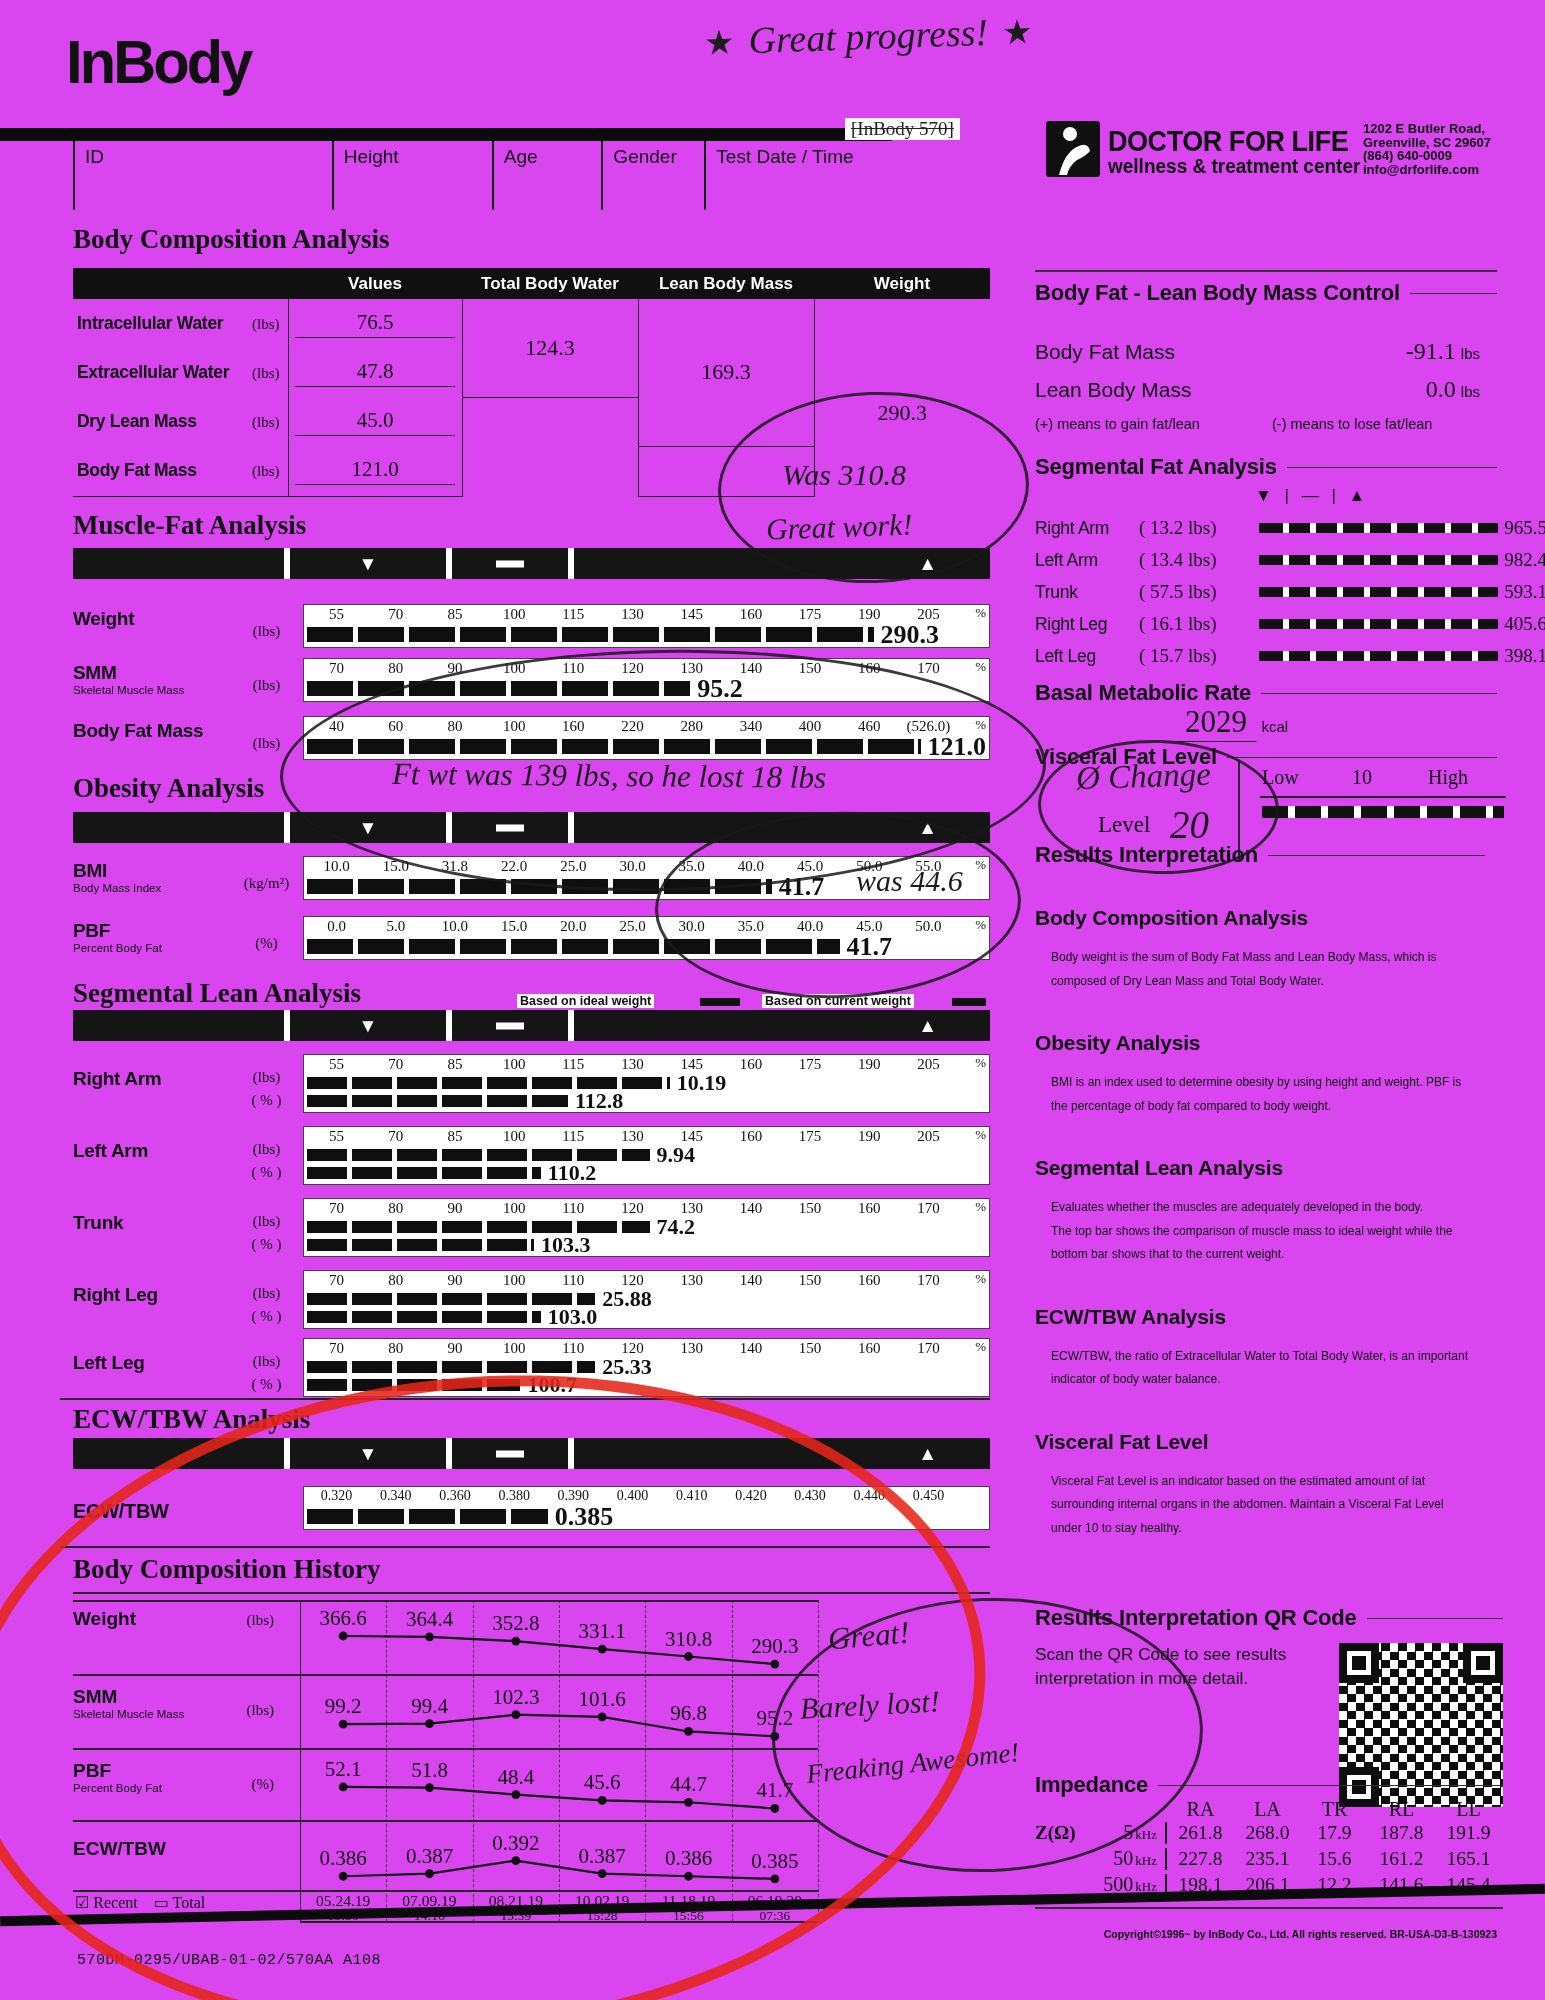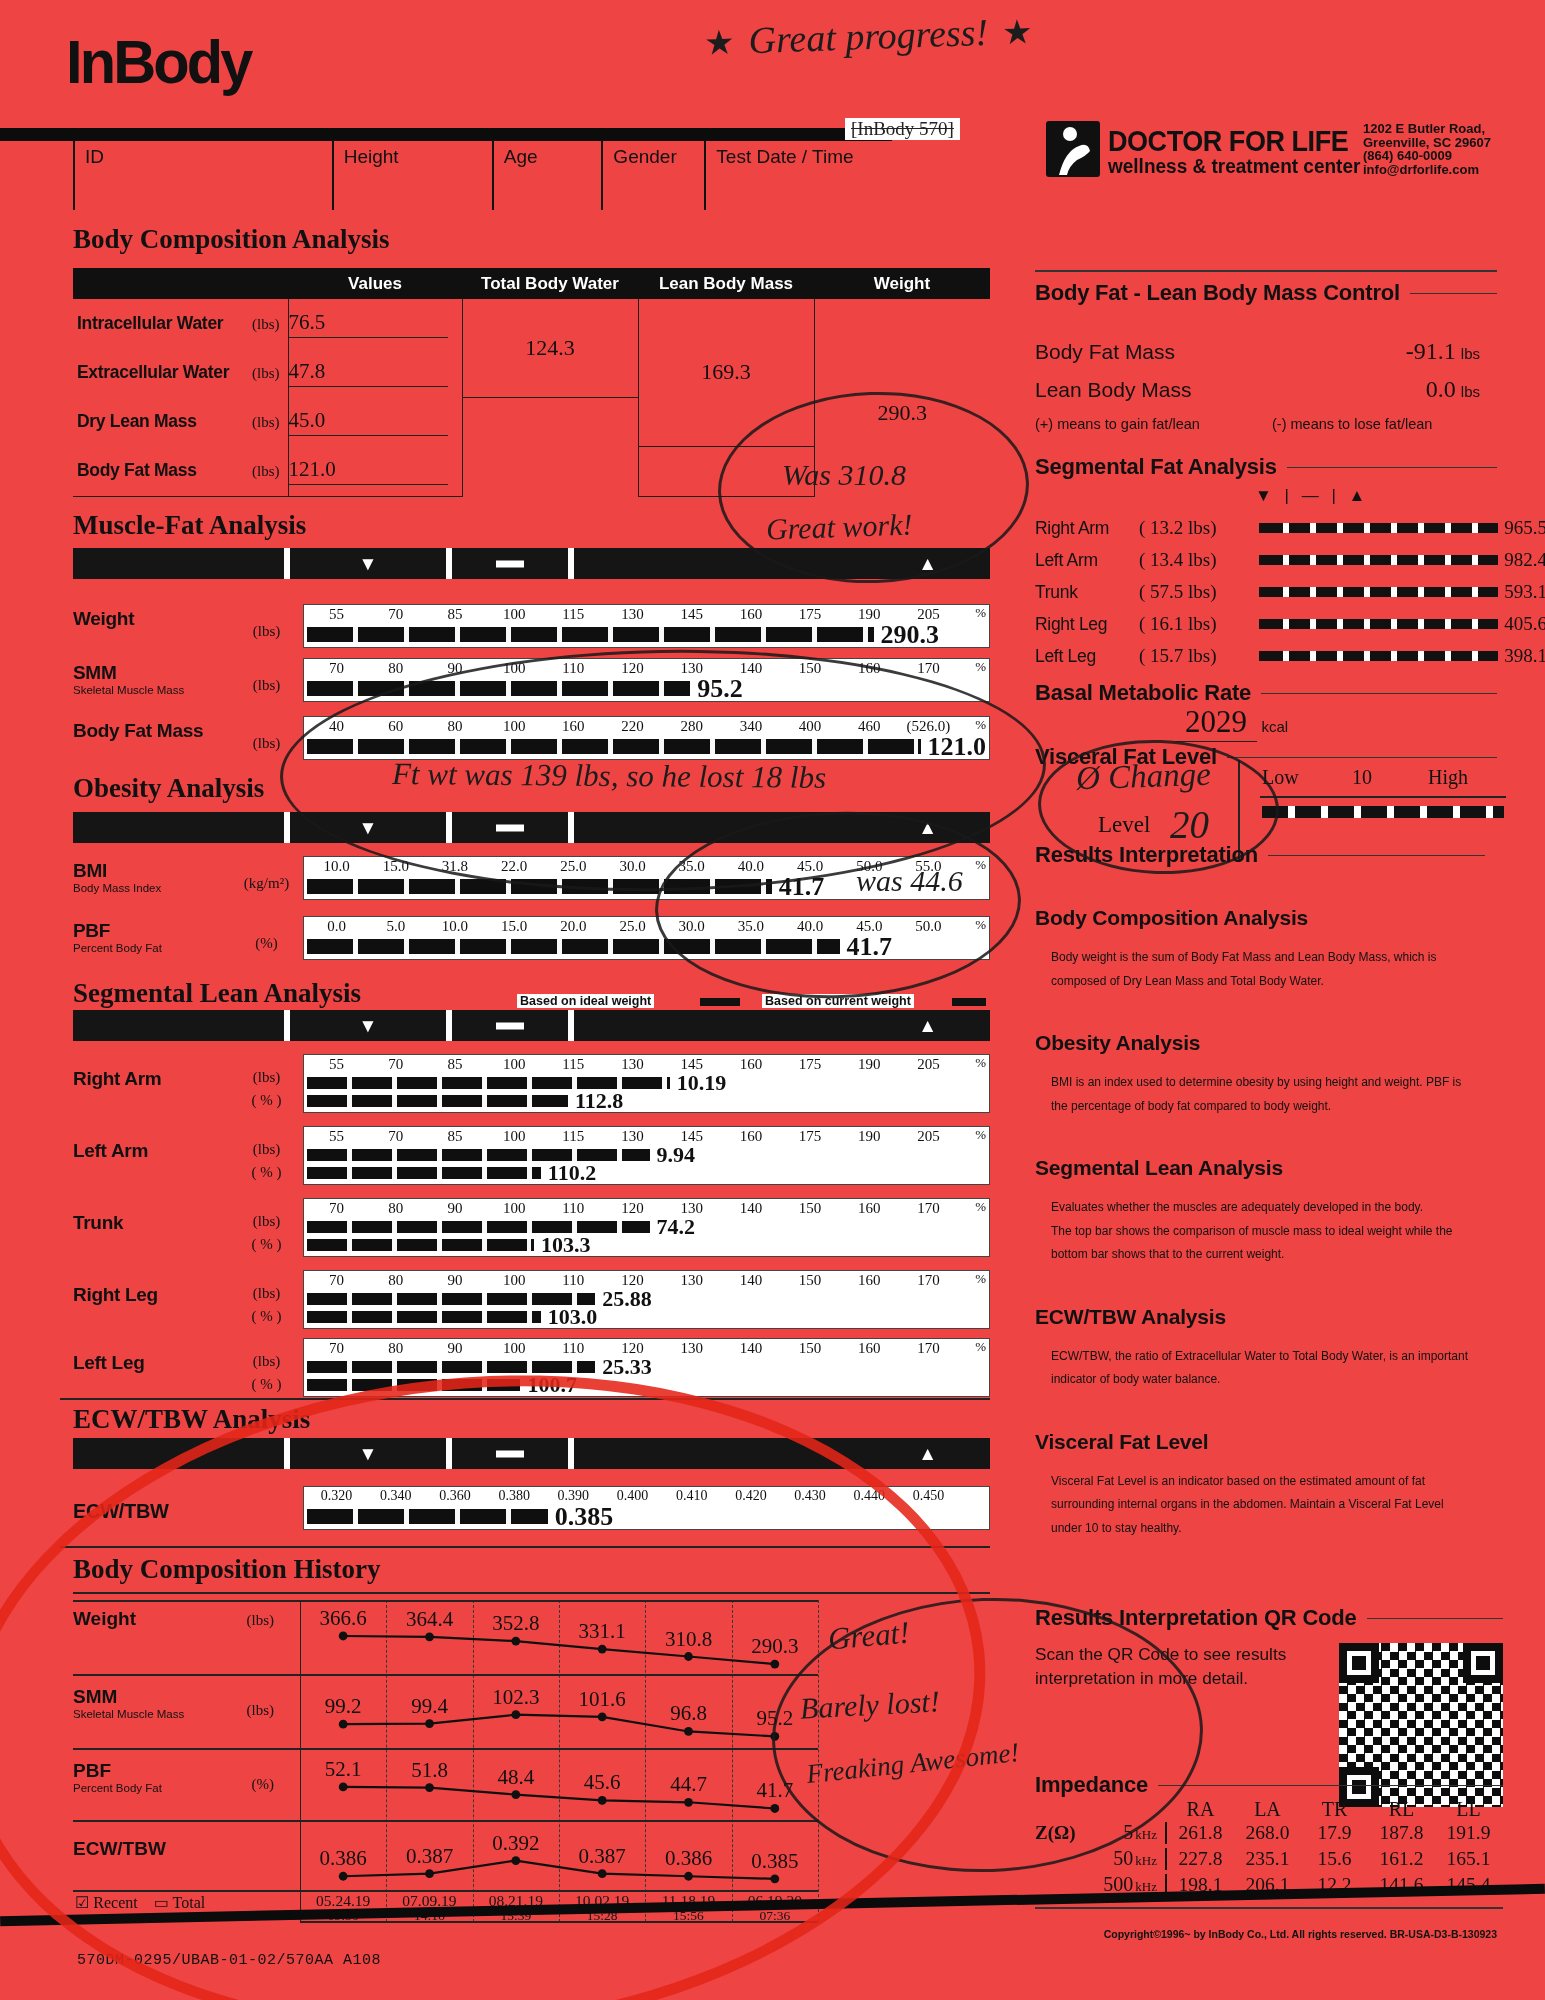--- a/index.html
+++ b/index.html
@@ -1,16 +1,16 @@
 <!DOCTYPE html>
 <html><head>
 <meta charset="utf-8">
 <style>
   html,body{margin:0;padding:0;background:#e8e8e8}
-  .page{position:relative;width:1545px;height:2000px;background:#ef4444;overflow:hidden;
+  .page{position:relative;width:1545px;height:2000px;background:#d946ef;overflow:hidden;
         font-family:"Liberation Sans",sans-serif;color:#111}
   .abs{position:absolute}
 
   
   .logo{left:66px;top:26px;font-family:"Liberation Sans",sans-serif;font-weight:900;
         font-size:62px;letter-spacing:-3px;transform:scaleX(.96);transform-origin:left}
   .hand{font-family:cursive;font-style:italic;color:#1c1c1c}
   .top-note{left:690px;top:14px;font-size:38px;white-space:nowrap;transform:rotate(-2deg)}
   .top-note .star{font-style:normal;font-size:34px;display:inline-block;margin:0 14px}
   .topbar{left:0;top:128px;width:892px;height:13px;background:#0c0c0c}
@@ -29,21 +29,21 @@
   .sec-title{font-family:"Liberation Serif",serif;font-weight:bold;font-size:27px;white-space:nowrap}
 
   
   table.bca{position:absolute;left:73px;top:268px;border-collapse:collapse;table-layout:fixed}
   table.bca th{background:#101010;color:#fff;font-size:17px;font-weight:bold;height:31px;padding:0}
   table.bca td{border-left:1.5px solid #1d1d1d;height:49px;padding:0;vertical-align:middle}
   table.bca td.lab{border-left:none;}
   .lab-in{display:flex;align-items:baseline;padding:0 8px 0 4px}
   .lab-in .l{font-weight:bold;font-size:17.5px;letter-spacing:-.3px}
   .lab-in .u{margin-left:auto;font:15px "Liberation Serif",serif}
-  td.val{}
+  td.val{text-align:center}
   td.val .n{display:inline-block;width:92%;border-bottom:1.6px solid #222;
             font:21px "Liberation Serif",serif;padding-bottom:2px}
   td.merge{text-align:center;font:22px "Liberation Serif",serif}
   td.mergeline{border-top:1.5px solid #1d1d1d}
   table.bca tr:last-child td{border-bottom:1.5px solid #1d1d1d}
 
   
   .legend{display:flex;height:31px}
   .lseg{background:#151515;position:relative}
   .lseg .tri{position:absolute;left:50%;top:50%;transform:translate(-50%,-52%);

